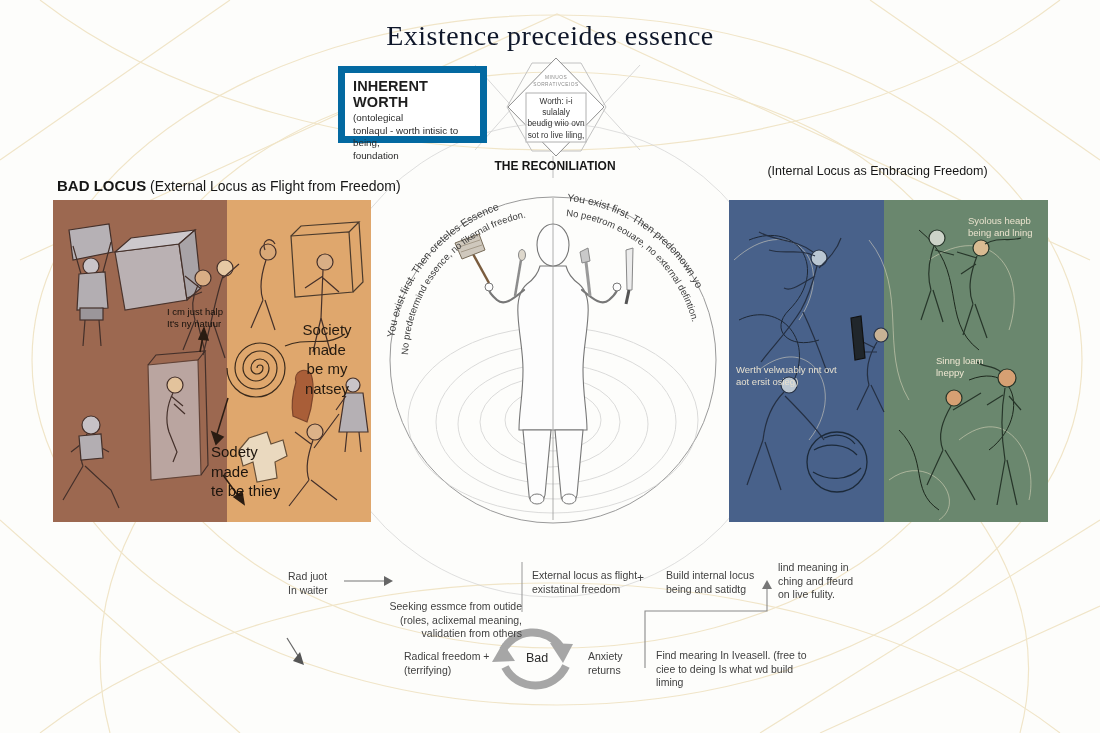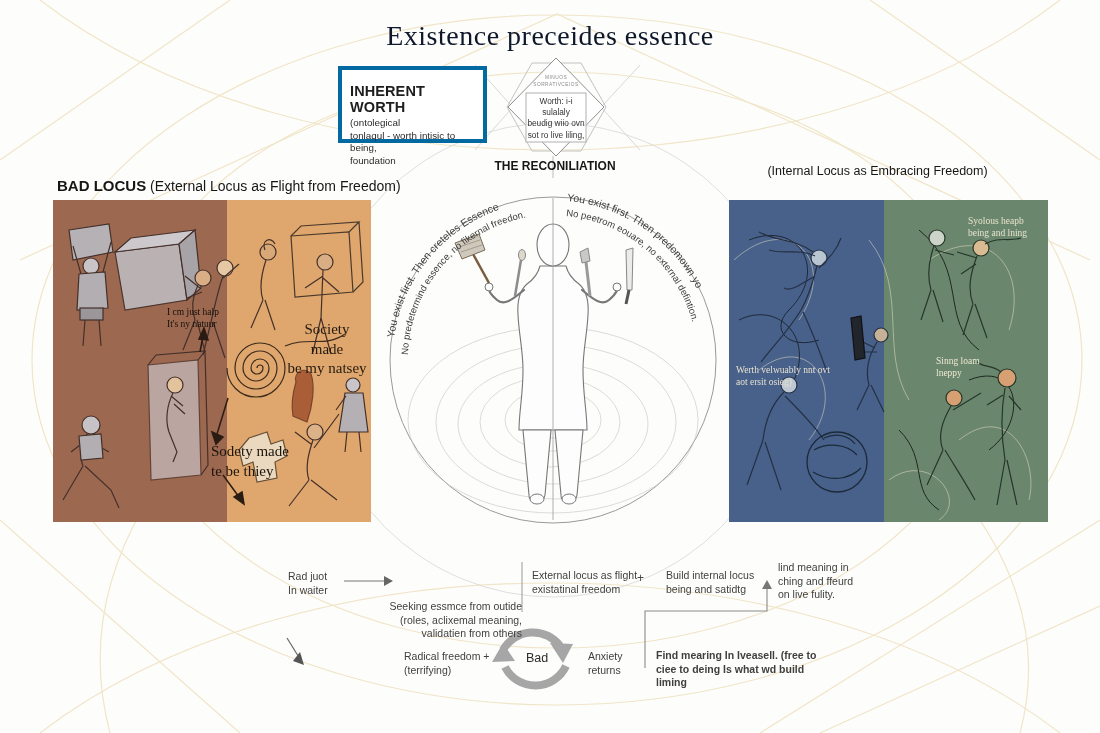--- a/index.html
+++ b/index.html
@@ -5,28 +5,28 @@
   html,body{margin:0;padding:0;}
   #canvas{position:relative;width:1100px;height:733px;background:#fdfdfb;overflow:hidden;
           font-family:"Liberation Sans",sans-serif;}
   .abs{position:absolute;}
   .pre{white-space:pre-line;}
   svg{display:block;}
   .t{position:absolute;color:#3f3f3f;font-size:10.5px;line-height:1.3;}
   .panel-ann{position:absolute;font-size:15px;line-height:1.3;}
   #main-title{position:absolute;top:20px;left:0;width:1100px;text-align:center;
       font-family:"Liberation Serif","DejaVu Serif",serif;font-size:28px;color:#0f172a;letter-spacing:.5px;}
-  .topbox{position:absolute;background:#ffffff;border:4px solid #0369a1;box-sizing:border-box;padding:13px 8px;z-index:3;}
+  .topbox{position:absolute;background:#ffffff;border:7px solid #0369a1;box-sizing:border-box;padding:5px 8px;z-index:3;}
   .topbox h2{margin:0 0 2px 0;font-size:14.5px;letter-spacing:.1px;color:#1d1d1d;}
   .topbox .sub{font-size:11px;font-weight:bold;color:#222;margin:0;}
   .topbox .body{font-size:9.8px;line-height:1.3;color:#2a2a2a;}
   .sec-head{position:absolute;color:#161616;z-index:3;}
   #bg-art,#center-art,#flow-art{position:absolute;left:0;top:0;z-index:0;}
   #panel-left,#panel-right{position:absolute;top:200px;z-index:1;}
-  .z2{z-index:2;font-family:Liberation Serif, serif;}
+  .z2{z-index:2;}
   .z3{z-index:3;}
 </style>
 </head>
 <body>
 
 <div id="canvas">
 
   <svg id="bg-art" width="1100" height="733" viewBox="0 0 1100 733">
 
     <g stroke="#f0e4c6" stroke-width="1.2" fill="none" opacity="0.95">
@@ -296,17 +296,17 @@
 being and satidtg</div>
   <div class="t pre" style="left:778px;top:561px;">lind meaning in
 ching and ffeurd
 on live fulity.</div>
 
   <div class="t pre" style="left:404px;top:650px;">Radical freedom +
 (terrifying)</div>
   <div class="t" style="left:507px;top:650px;width:60px;text-align:center;font-size:12.5px;color:#2b2b2b;">Bad</div>
   <div class="t pre" style="left:588px;top:650px;">Anxiety
 returns</div>
-  <div class="t pre" style="left:656px;top:649px;font-weight:bold;">Find mearing In Iveasell. (free to
+  <div class="t pre" style="left:656px;top:649px;">Find mearing In Iveasell. (free to
 ciee to deing Is what wd build
 liming</div>
 
 </div>
 
 </body></html>

